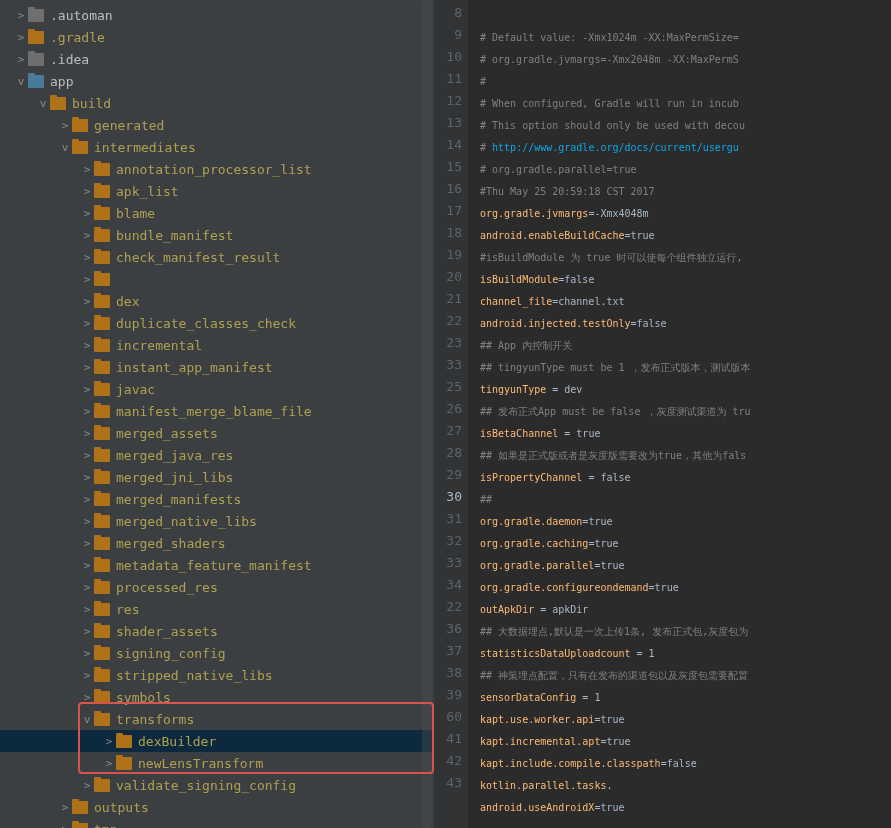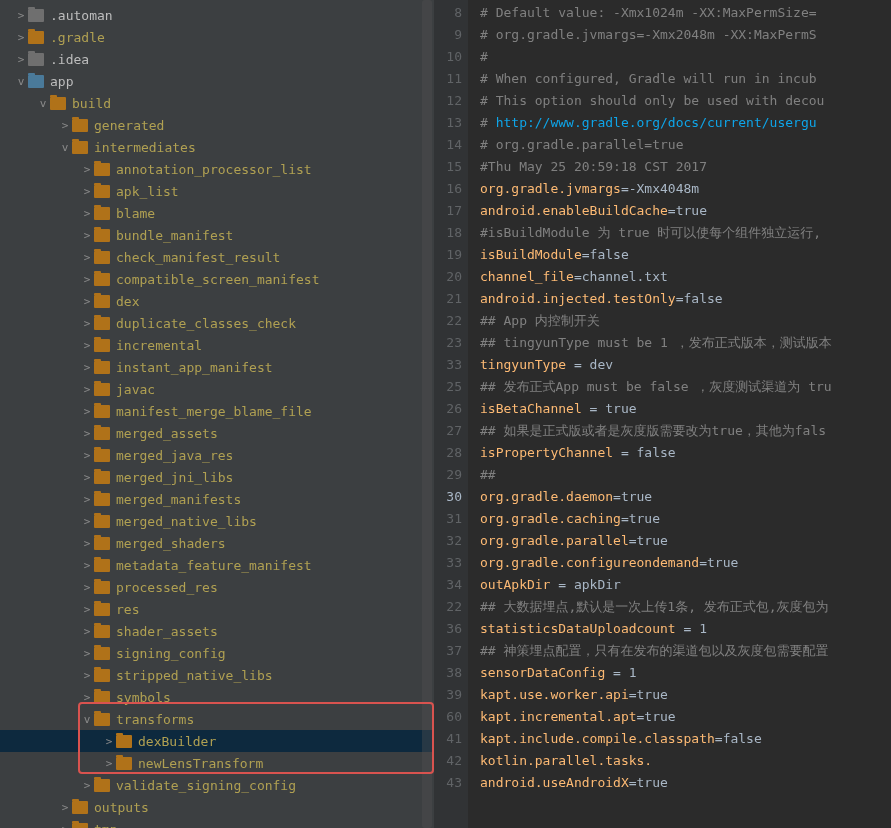--- a/index.html
+++ b/index.html
@@ -50,21 +50,22 @@
     user-select: none;
     font-size: 13px;
     line-height: 22px;
     min-width: 34px;
   }
   .code {
     flex: 1;
     padding: 2px 0 2px 12px;
     line-height: 22px;
     white-space: pre;
-    font-size: 13px;
+    font-size: 10px;
+    margin-top: 25px;
   }
   .tree-row {
     display: flex;
     align-items: center;
     height: 22px;
     padding-right: 6px;
     cursor: pointer;
     white-space: nowrap;
   }
   .tree-row.sel { background: #0d293e; }
@@ -178,21 +179,20 @@
         <span class="label build">bundle_manifest</span>
       </div>
       <div class="tree-row" style="padding-left: 80px;">
         <span class="arrow">&gt;</span>
         <span class="folder-icon "></span>
         <span class="label build">check_manifest_result</span>
       </div>
       <div class="tree-row" style="padding-left: 80px;">
         <span class="arrow">&gt;</span>
         <span class="folder-icon "></span>
-        <span class="label build">compatible_screen_manifest</span>
       </div>
       <div class="tree-row" style="padding-left: 80px;">
         <span class="arrow">&gt;</span>
         <span class="folder-icon "></span>
         <span class="label build">dex</span>
       </div>
       <div class="tree-row" style="padding-left: 80px;">
         <span class="arrow">&gt;</span>
         <span class="folder-icon "></span>
         <span class="label build">duplicate_classes_check</span>

